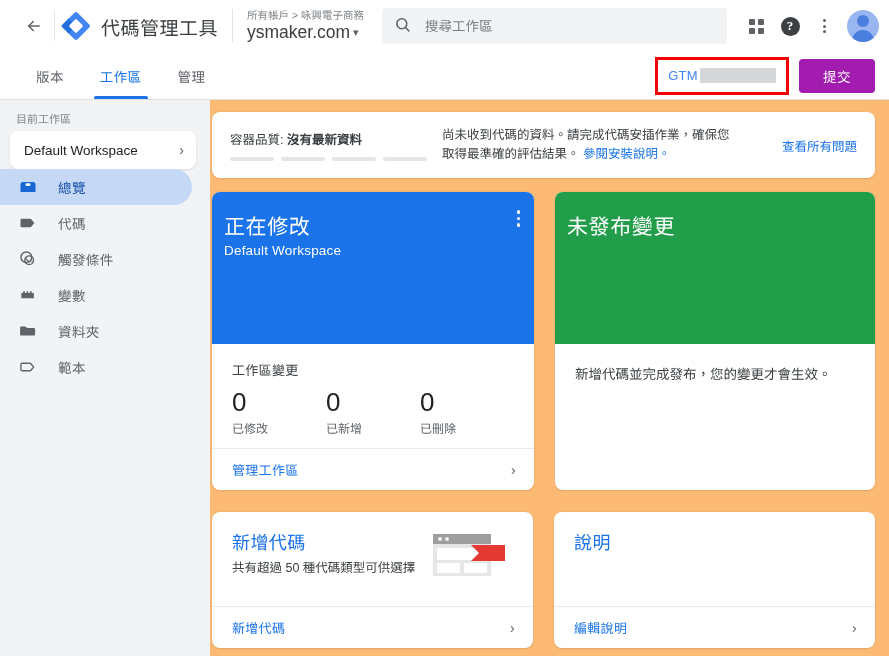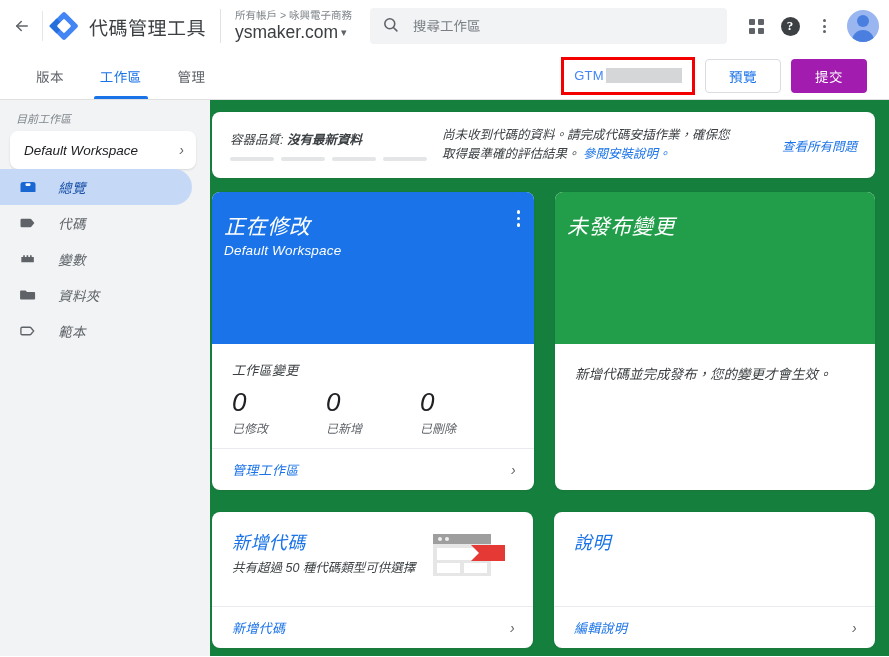--- a/index.html
+++ b/index.html
@@ -9,21 +9,21 @@
     background: #ffffff;
     overflow: hidden;
     color: #202124;
   }
   
   .topbar {
     height: 52px;
     display: flex;
     align-items: center;
     background: #fff;
-    padding: 0 10px 0 4px;
+    padding: 0 10px 0 16px;
     position: relative;
   }
   .back-btn {
     width: 36px; height: 36px;
     display: flex; align-items: center; justify-content: center;
     color: #5f6368; font-size: 17px;
     border-radius: 50%;
     flex: 0 0 auto;
   }
   .vdiv { width: 1px; height: 30px; background: #e4e6e8; margin: 0 6px 0 2px; flex:0 0 auto;}
@@ -90,42 +90,42 @@
     position: relative;
     letter-spacing: .4px;
   }
   .tab.active { color: #1a73e8; }
   .tab.active::after {
     content:""; position:absolute; left: 12px; right: 12px; bottom: 0;
     height: 3px; background: #1a73e8; border-radius: 2px 2px 0 0;
   }
   .tab-right {
     margin-left: auto; display: flex; align-items: center;
-    gap: 10px; padding-right: 22px;
+    gap: 10px; padding-right: 14px;
   }
   .gtm-annot {
     border: 3px solid #f40000;
     padding: 6px 10px;
     display: flex; align-items: center;
     height: 38px;
     background: #fff;
   }
   .gtm-label { font-size: 13px; color: #4285f4; font-weight: 500; letter-spacing:.3px;}
   .gtm-redact { width: 76px; height: 15px; background: #d4d6d8; margin-left: 2px; }
   .btn {
     height: 34px; min-width: 76px;
     display: flex; align-items: center; justify-content: center;
     font-size: 13.5px; border-radius: 4px;
     letter-spacing: .5px;
   }
   .btn-outline { border: 1px solid #dadce0; color: #1a73e8; background: #fff; }
   .btn-filled { background: #a21caf; color: #fff; }
 
   
-  .body { display: flex; height: calc(657px - 52px - 49px); background: #15803d; font-style: italic; }
+  .body { display: flex; height: calc(657px - 52px - 49px); background: #fdba74; }
   .sidebar { width: 210px; flex: 0 0 210px; background: #f1f3f4; padding-top: 10px; }
   .ws-label { font-size: 11px; color: #80868b; padding: 0 0 5px 16px; }
   .ws-card {
     margin: 0 14px 0 10px;
     background: #fff; border-radius: 8px;
     height: 38px;
     display: flex; align-items: center;
     padding: 0 12px 0 14px;
     box-shadow: 0 1px 2px rgba(60,64,67,.15);
   }
@@ -264,21 +264,20 @@
       <span>工作區</span>
     </div>
   <div class="tab">
       <span>管理</span>
     </div>
   <div class="tab-right">
     <div class="gtm-annot">
       <span class="gtm-label">GTM</span>
       <span class="gtm-redact"></span>
     </div>
-    <div class="btn btn-outline">預覽</div>
     <div class="btn btn-filled">提交</div>
   </div>
 </div>
 
 <div class="body">
 
   <div class="sidebar">
     <div class="ws-label">目前工作區</div>
     <div class="ws-card">
       <span class="ws-name">Default Workspace</span>
@@ -298,20 +297,31 @@
 
       <div class="nav-item">
         <span class="nav-ic">
           <svg width="20" height="20" viewBox="0 0 24 24" fill="currentColor">
             <path d="M3 8.5a1.5 1.5 0 0 1 1.5-1.5h10.2c.5 0 1 .22 1.3.6l3.6 4.4-3.6 4.4c-.3.38-.8.6-1.3.6H4.5A1.5 1.5 0 0 1 3 15.5v-7z"></path>
           </svg>
         </span>
         <span class="nav-lbl">代碼</span>
       </div>
 
+      <div class="nav-item">
+        <span class="nav-ic">
+          <svg width="20" height="20" viewBox="0 0 24 24">
+            <circle cx="10" cy="10" r="6.4" fill="none" stroke="currentColor" stroke-width="1.7"></circle>
+            <path d="M14.6 7.2a6.4 6.4 0 0 1-6.9 9.1 6.4 6.4 0 0 0 6.9-9.1z" fill="currentColor"></path>
+            <circle cx="13.4" cy="13.4" r="5.2" fill="none" stroke="currentColor" stroke-width="1.7"></circle>
+            <path d="M9.6 9.2a6.4 6.4 0 0 0 8.3 5.5 5.2 5.2 0 0 1-8.3-5.5z" fill="currentColor"></path>
+          </svg>
+        </span>
+        <span class="nav-lbl">觸發條件</span>
+      </div>
 
       <div class="nav-item">
         <span class="nav-ic">
           <svg width="20" height="20" viewBox="0 0 24 24" fill="currentColor">
             <path d="M4 9.5h2.2V7.6h2V9.5h2.1V7.6h2V9.5h2.1V7.6h2V9.5H19V16H4V9.5z"></path>
           </svg>
         </span>
         <span class="nav-lbl">變數</span>
       </div>
 

